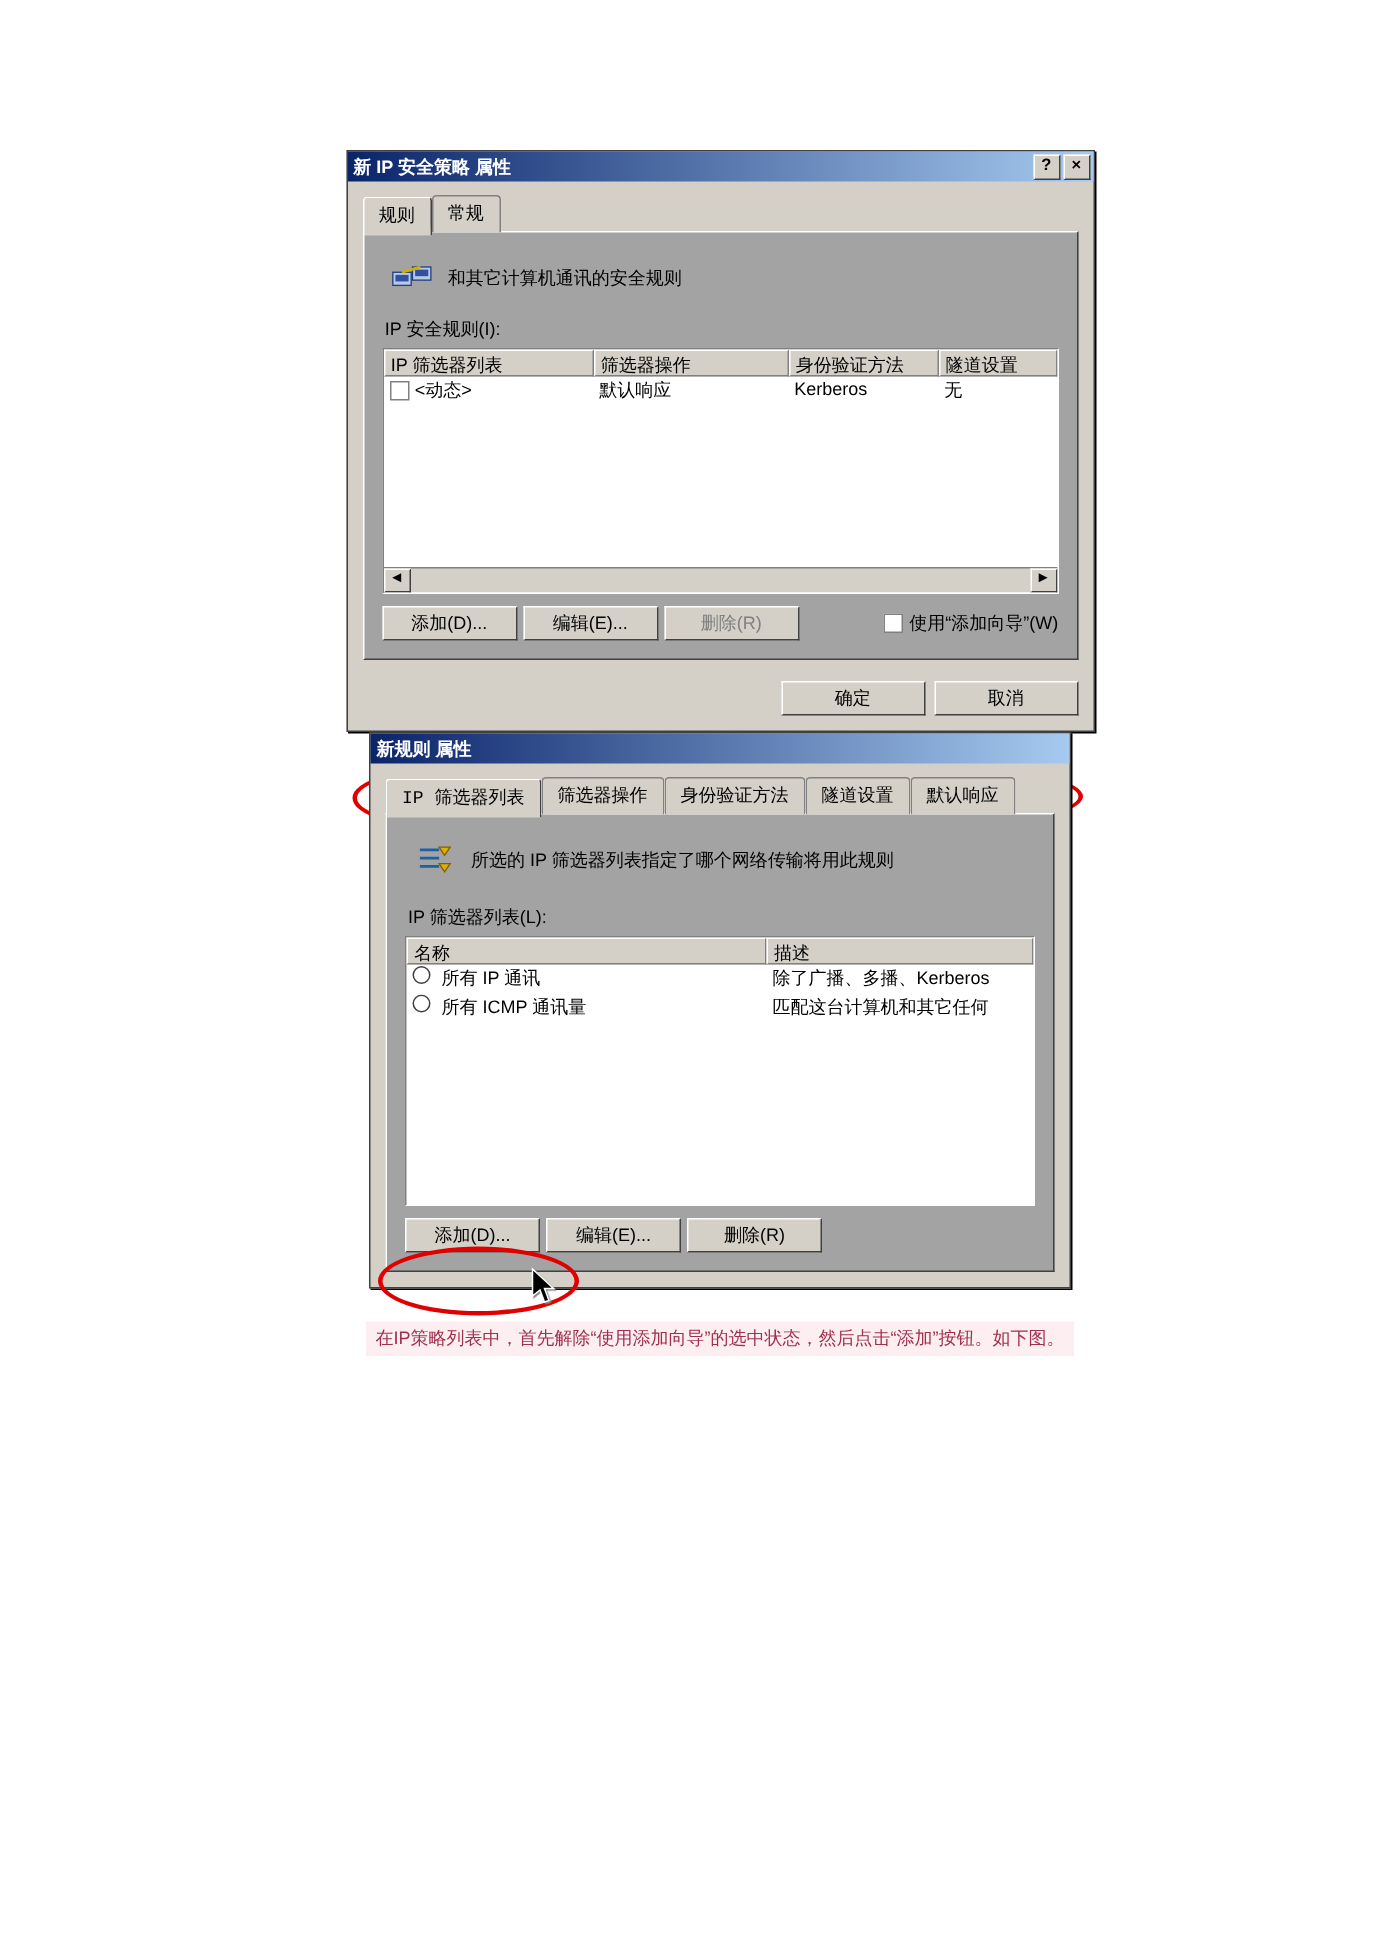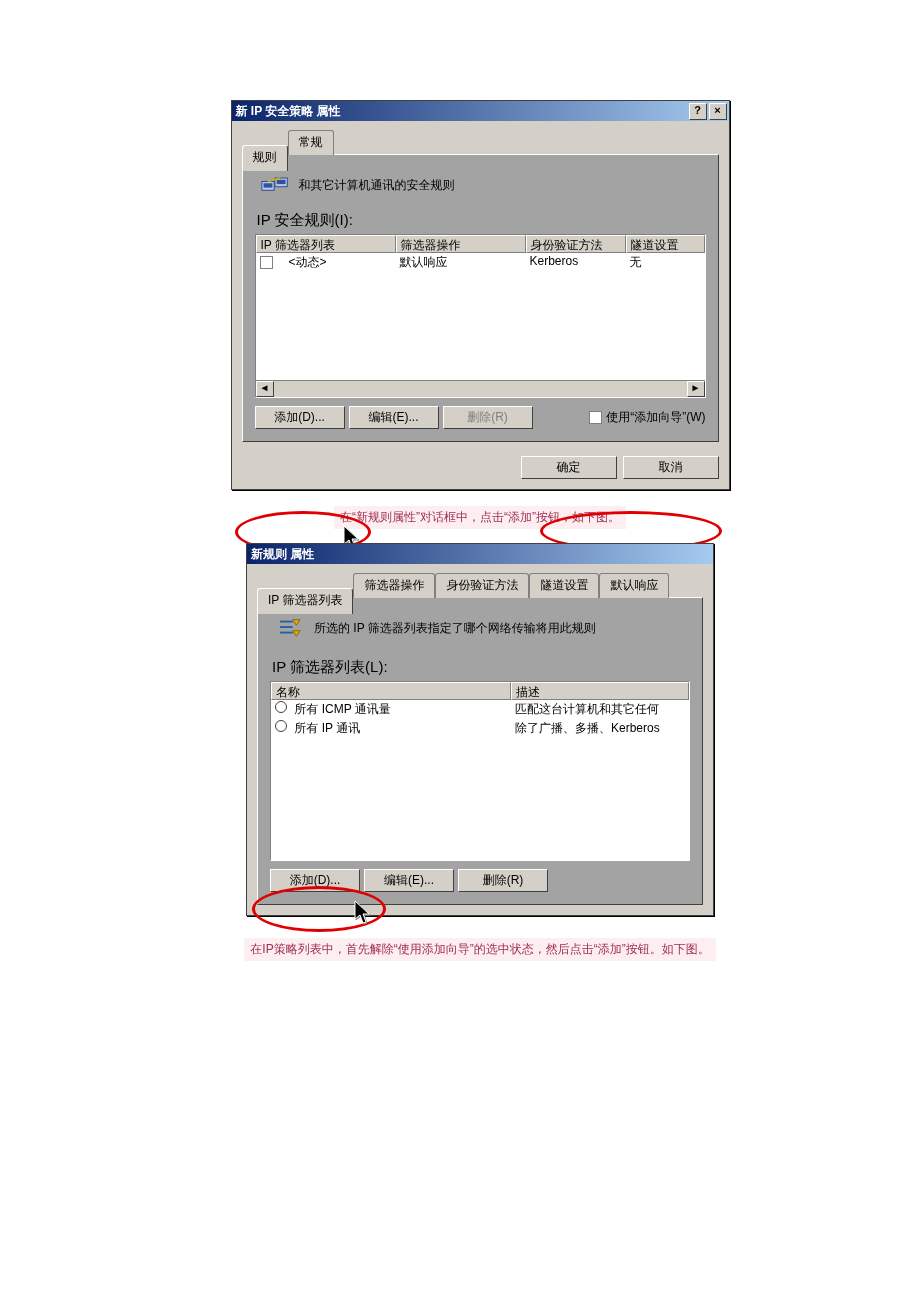--- a/index.html
+++ b/index.html
@@ -67,42 +67,43 @@
     border-top-left-radius: 3px;
     border-top-right-radius: 3px;
     padding: 3px 10px 4px 10px;
     font-size: 12px;
     margin-right: 0;
     position: relative;
     top: 0;
   }
   .tab.active {
     border-color: #fff #404040 #d4d0c8 #fff;
-    top: 16px;
+    top: 2px;
     z-index: 3;
     padding-bottom: 5px;
+    font-family: Liberation Mono, monospace;
   }
   .tabpanel {
     border: 1px solid;
     border-color: #fff #404040 #404040 #fff;
     padding: 12px 12px 12px 12px;
     background: #a3a3a3;
   }
   .desc-row {
     display: flex;
     align-items: center;
     margin: 6px 0 14px 6px;
     gap: 10px;
   }
   .icon-large {
     width: 28px; height: 24px;
     display: inline-flex; align-items: center; justify-content: center;
   }
   .label-small {
-    font-size: 15px;
+    font-size: 12px;
     margin: 0 0 4px 2px;
     display: block;
   }
   
   .listview {
     background: #fff;
     border: 1px solid;
     border-color: #808080 #fff #fff #808080;
     height: 162px;
     position: relative;
@@ -118,21 +119,21 @@
     border: 1px solid;
     border-color: #fff #808080 #808080 #fff;
     padding: 1px 4px;
     box-sizing: border-box;
     white-space: nowrap;
     overflow: hidden;
   }
   .lv-rows { font-size: 12px; }
   .lv-row { display: flex; padding: 1px 0; }
   .lv-cell { padding: 0 4px; box-sizing: border-box; white-space: nowrap; overflow: hidden; }
-  .chkcell { display:inline-flex; align-items:center; gap:16px; }
+  .chkcell { display:inline-flex; align-items:center; gap:4px; }
   .chk { width:11px; height:11px; border:1px solid #808080; background:#fff; display:inline-block; }
   .radio { width:10px; height:10px; border:1px solid #404040; border-radius:50%; background:#fff; display:inline-block; margin-right:4px; }
   .hscroll {
     position:absolute; left:0; right:0; bottom:0; height:16px;
     background:#d4d0c8; border-top:1px solid #808080;
     display:flex; justify-content:space-between;
   }
   .sc-btn { width:16px; height:14px; background:#d4d0c8; border:1px solid; border-color:#fff #404040 #404040 #fff; font-size:10px; text-align:center; line-height:12px; }
   
   .btn {
@@ -254,21 +255,20 @@
           <path d="M1 1 L1 19 L6 15 L9 23 L12 22 L9 14 L15 14 Z" fill="#000" stroke="#fff" stroke-width="1"></path>
         </svg>
       </div>
       <div class="footer-btns">
         <span class="btn" style="min-width:78px">确定</span>
         <span class="btn" style="min-width:78px">取消</span>
       </div>
     </div>
   </div>
 
-  <div class="caption">在“新规则属性”对话框中，点击“添加”按钮，如下图。</div>
 
   <div class="dialog" style="width:466px;">
     <div class="titlebar">
       <span class="title-text">新规则 属性</span>
     </div>
     <div class="body">
       <div class="tabstrip">
         <div class="tab active">IP 筛选器列表</div>
         <div class="tab">筛选器操作</div>
         <div class="tab">身份验证方法</div>
@@ -291,31 +291,31 @@
         <span class="label-small" style="margin-top:18px;">IP 筛选器列表(L):</span>
         <div class="listview h2">
           <div class="lv-head lv2-head">
             <div class="lv-col">名称</div>
             <div class="lv-col">描述</div>
           </div>
           <div class="lv-rows">
             <div class="lv-row">
               <div class="lv-cell" style="width:240px">
                 <span class="radio"></span>
+                <span>所有 IP 通讯</span>
+              </div>
+              <div class="lv-cell" style="flex:1">除了广播、多播、Kerberos</div>
+            </div>
+            <div class="lv-row">
+              <div class="lv-cell" style="width:240px">
+                <span class="radio"></span>
                 <span>所有 ICMP 通讯量</span>
               </div>
               <div class="lv-cell" style="flex:1">匹配这台计算机和其它任何</div>
             </div>
-            <div class="lv-row">
-              <div class="lv-cell" style="width:240px">
-                <span class="radio"></span>
-                <span>所有 IP 通讯</span>
-              </div>
-              <div class="lv-cell" style="flex:1">除了广播、多播、Kerberos</div>
-            </div>
           </div>
         </div>
         <div class="btnrow">
           <span class="btn">添加(D)...</span>
           <span class="btn">编辑(E)...</span>
           <span class="btn">删除(R)</span>
         </div>
 
         <div class="ellipse" style="left:-6px; top:288px; width:128px; height:40px;"></div>
 

